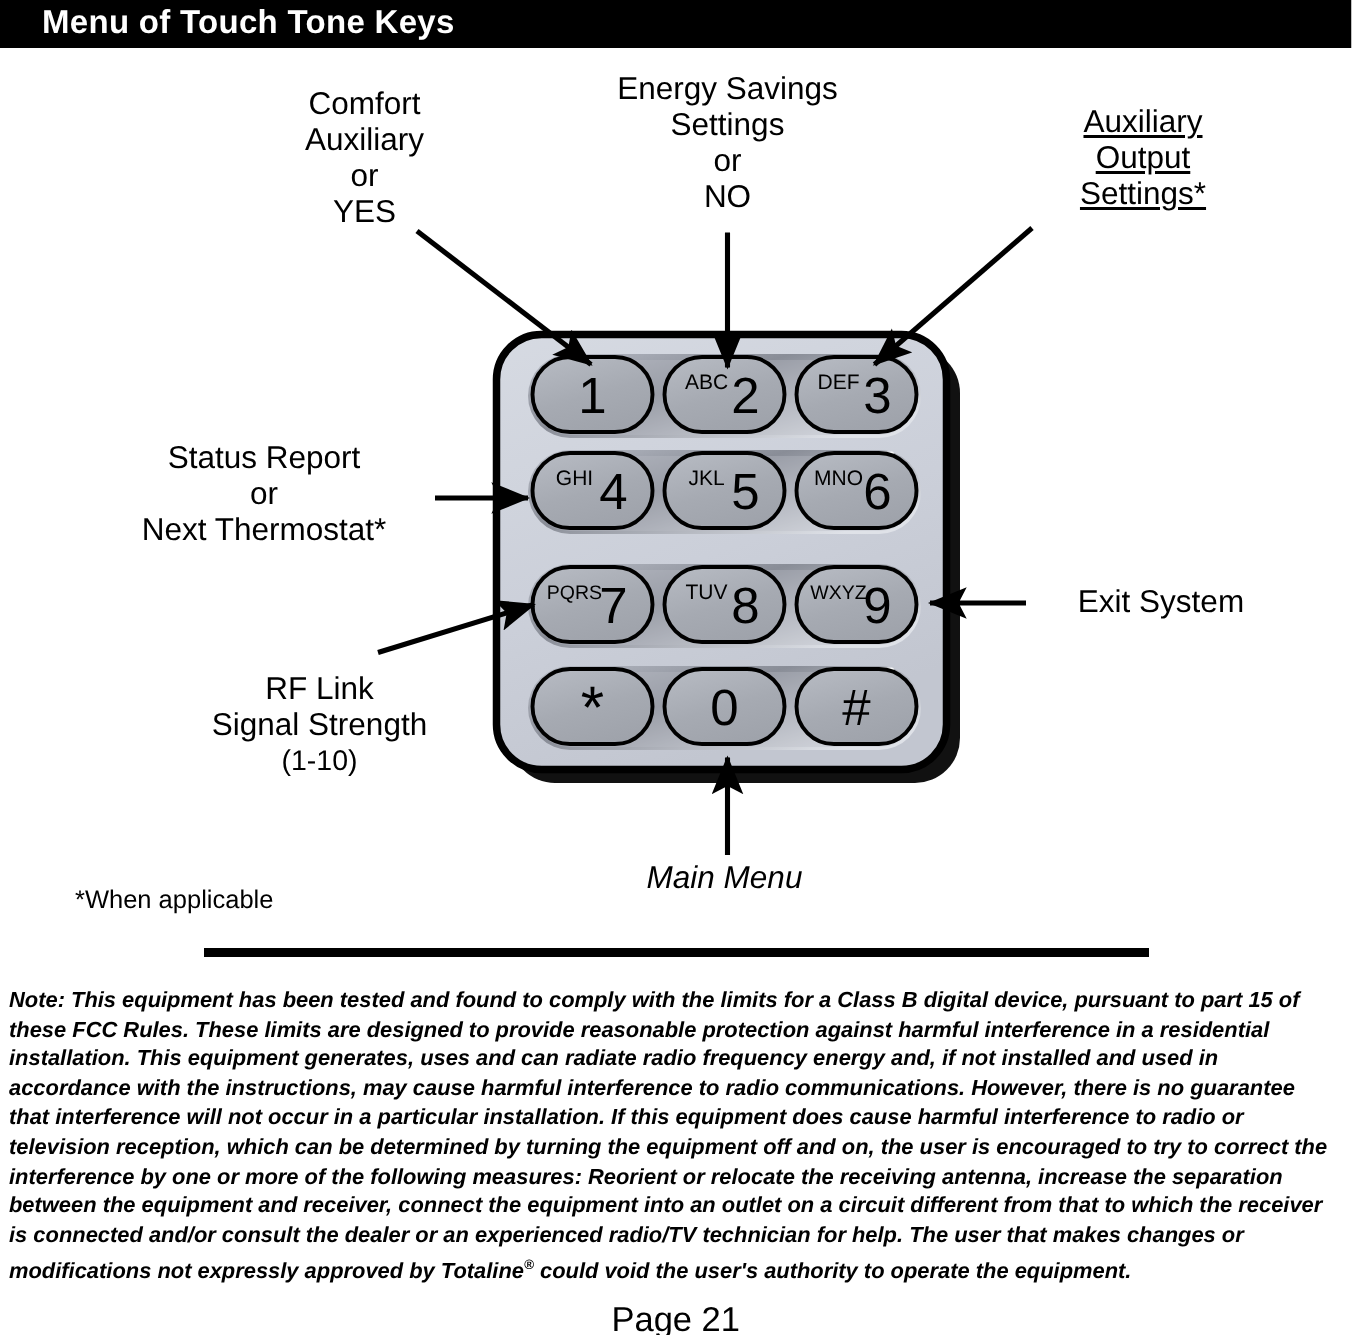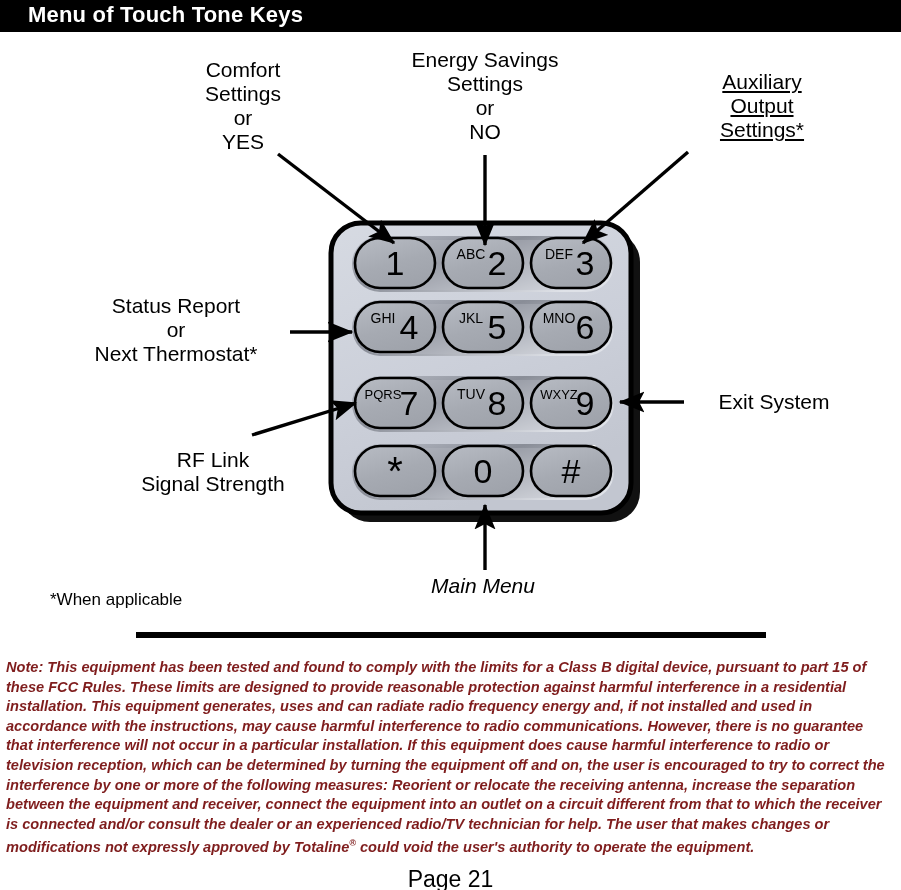--- a/index.html
+++ b/index.html
@@ -59,21 +59,21 @@
     position:absolute;left:136px;top:632px;width:630px;height:6px;background:#000;
   }
 
   
   .fcc{
     position:absolute;left:6px;top:658px;width:888px;
     font-family:"Liberation Sans", sans-serif;
     font-style:italic;font-weight:bold;
     font-size:14.6px;line-height:19.6px;
     text-align:left;
-    color:#7f1d1d;
+    color:#000000;
   }
   .fcc sup{font-size:9px;vertical-align:super;}
 
   .pagenum{
     position:absolute;left:0;top:866px;width:901px;text-align:center;
     font-size:23px;font-family:"Liberation Sans", sans-serif;
   }
 </style>
 </head>
 <body>
@@ -204,40 +204,41 @@
 
       <line x1="252" y1="435" x2="356" y2="403"></line>
 
       <line x1="684" y1="402" x2="620" y2="402"></line>
 
       <line x1="485" y1="570" x2="485" y2="505"></line>
     </g>
   </svg>
 
   <div class="callout c-comfort">Comfort
-Settings
+Auxiliary
 or
 YES</div>
 
   <div class="callout c-energy">Energy Savings
 Settings
 or
 NO</div>
 
   <div class="callout c-aux">Auxiliary
 Output
 Settings*</div>
 
   <div class="callout c-status">Status Report
 or
 Next Thermostat*</div>
 
   <div class="callout c-rf">
     <span>RF Link
 Signal Strength</span>
+    <span class="sub">(1-10)</span>
   </div>
 
   <div class="callout c-exit">
     <span>Exit System</span>
   </div>
 
   <div class="callout c-main">Main Menu</div>
 
   <div class="footnote">*When applicable</div>
 

